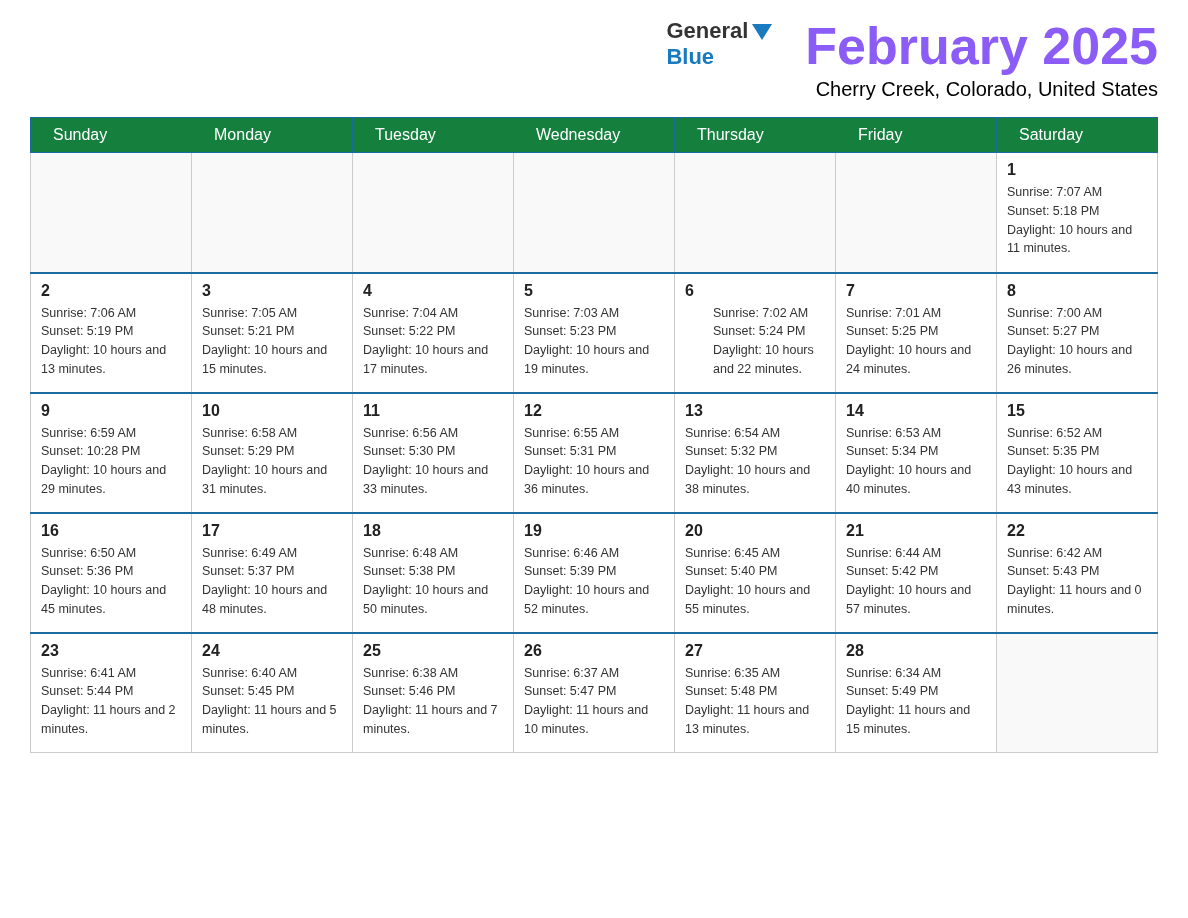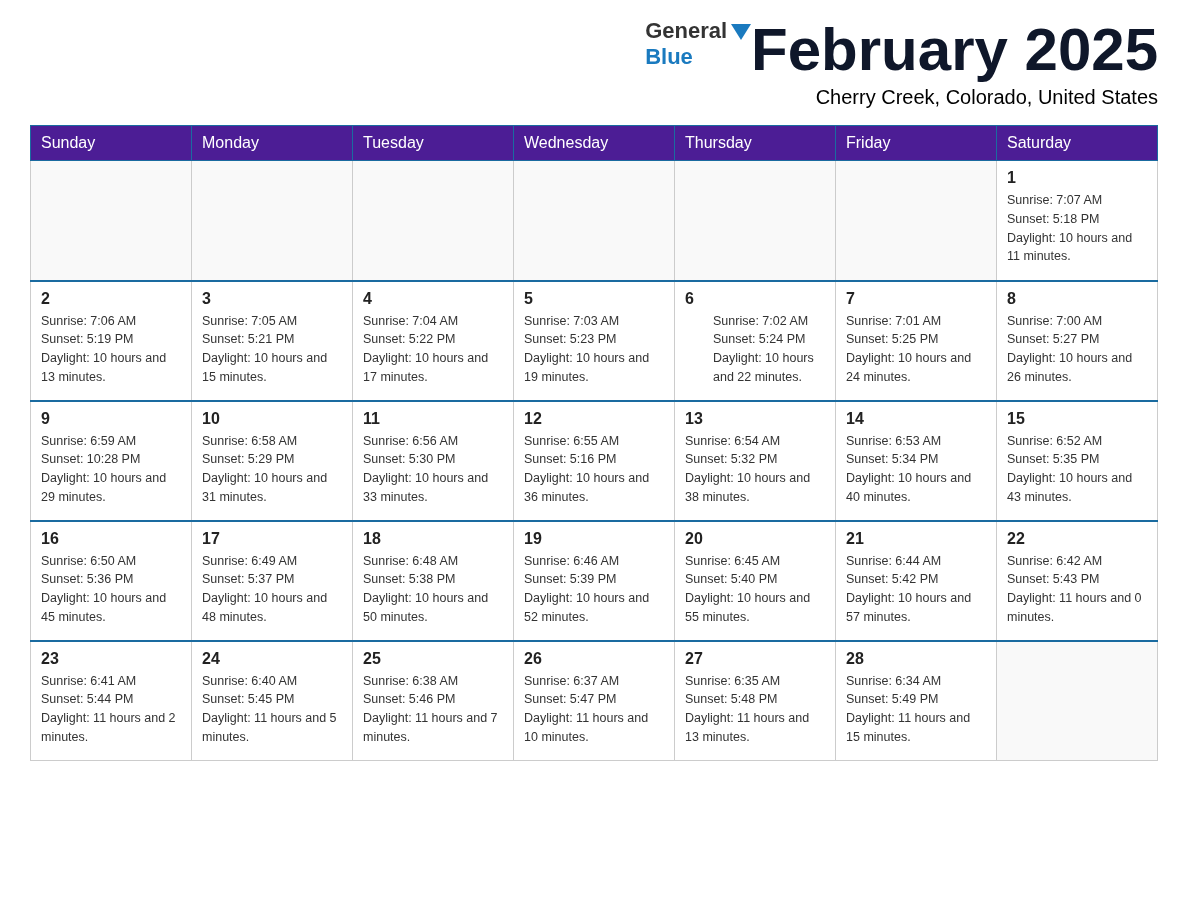--- a/index.html
+++ b/index.html
@@ -41,41 +41,42 @@
     .logo-blue {
       color: #1a7abf;
       font-size: 22px;
       font-weight: bold;
       margin-top: 2px;
     }
     .title-area {
       text-align: right;
     }
     .month-title {
-      font-size: 60px;
+      font-size: 52px;
       font-weight: bold;
-      color: #0f172a;
+      color: #8b5cf6;
       line-height: 1;
+      margin-left: 33px;
     }
     .location {
       font-size: 20px;
       color: #000000;
       margin-top: 6px;
     }
     .calendar {
       width: 100%;
       border-collapse: collapse;
       border: 1px solid #aaa;
     }
     .calendar th {
-      background-color: #4c1d95;
+      background-color: #15803d;
       color: #fff;
       font-size: 16px;
       font-weight: normal;
-      padding: 8px 10px;
+      padding: 8px 22px;
       text-align: left;
       border: 1px solid #1a6ba0;
     }
     .calendar td {
       vertical-align: top;
       padding: 8px 10px;
       border: 1px solid #ccc;
       font-size: 13px;
       color: #333;
       width: 14.28%;
@@ -204,21 +205,21 @@
         </td>
         <td>
           <span class="day-number">11</span>
           <div class="day-info" style="white-space: pre-line;">Sunrise: 6:56 AM
 Sunset: 5:30 PM
 Daylight: 10 hours and 33 minutes.</div>
         </td>
         <td>
           <span class="day-number">12</span>
           <div class="day-info" style="white-space: pre-line;">Sunrise: 6:55 AM
-Sunset: 5:16 PM
+Sunset: 5:31 PM
 Daylight: 10 hours and 36 minutes.</div>
         </td>
         <td>
           <span class="day-number">13</span>
           <div class="day-info" style="white-space: pre-line;">Sunrise: 6:54 AM
 Sunset: 5:32 PM
 Daylight: 10 hours and 38 minutes.</div>
         </td>
         <td>
           <span class="day-number">14</span>

